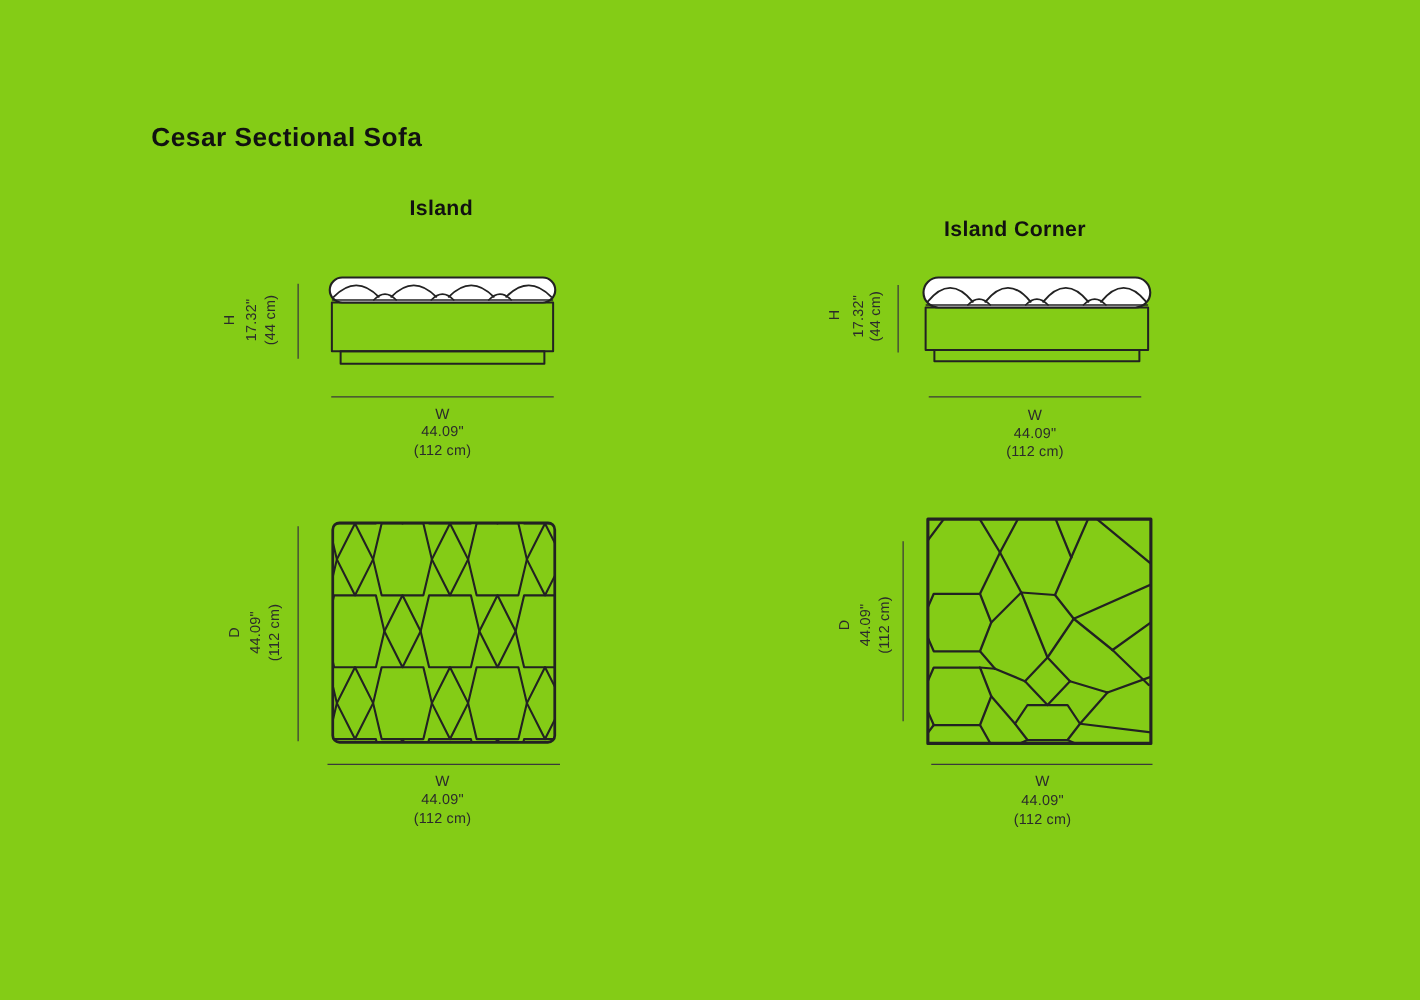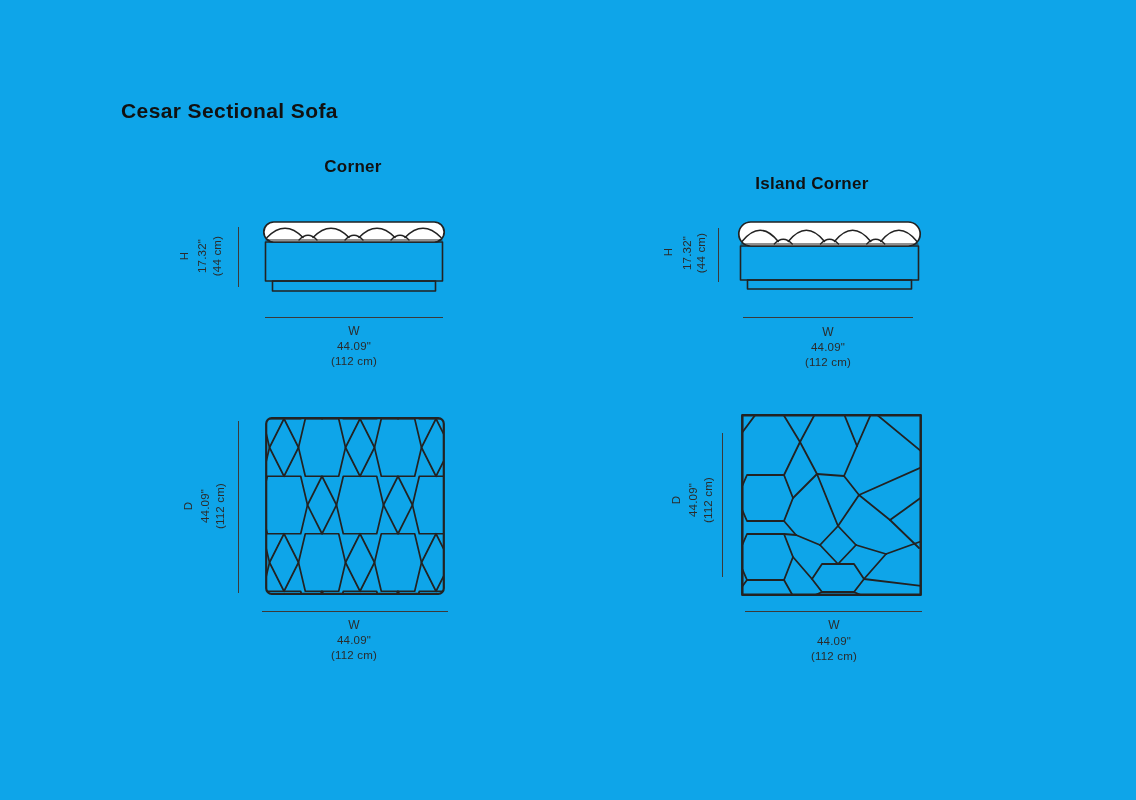--- a/index.html
+++ b/index.html
@@ -1,17 +1,17 @@
 <!DOCTYPE html>
 <html><head>
 <meta charset="utf-8">
 <style>
   html,body{margin:0;padding:0;background:#ffffff;}
   #canvas{
-    position:relative;width:1136px;height:800px;background:#0ea5e9;overflow:hidden;
+    position:relative;width:1136px;height:800px;background:#84cc16;overflow:hidden;
     font-family:"Liberation Sans","DejaVu Sans",sans-serif;color:#222;
   }
   .main-title{
     position:absolute;font-size:21px;font-weight:bold;letter-spacing:.4px;color:#111;
     white-space:nowrap;
   }
   .sec-title{
     position:absolute;font-size:17px;font-weight:bold;letter-spacing:.3px;color:#111;
     text-align:center;white-space:nowrap;
   }
@@ -30,21 +30,21 @@
   svg{position:absolute;overflow:visible;}
 </style>
 </head>
 <body>
 
 <div id="canvas">
 
   <div class="main-title" style="left:121px;top:99px">Cesar Sectional Sofa</div>
 
   <div>
-    <div class="sec-title" style="left:253px;top:157px;width:200px">Corner</div>
+    <div class="sec-title" style="left:253px;top:157px;width:200px">Island</div>
 
     <svg id="elev0" style="left:263px;top:216px" width="182" height="76" viewBox="0 0 182 76">
         <rect x="2.5" y="26" width="177" height="39" stroke="#222" fill="none" stroke-linecap="round" stroke-linejoin="round" stroke-width="1.6"></rect>
         <rect x="9.5" y="65" width="163" height="10" stroke="#222" fill="none" stroke-linecap="round" stroke-linejoin="round" stroke-width="1.6"></rect>
         <rect x="0.8" y="6" width="180.4" height="20" rx="10" fill="#fff" stroke="#222" stroke-width="1.7"></rect>
         <line x1="3" y1="24" x2="179" y2="24" stroke="#222" fill="none" stroke-linecap="round" stroke-linejoin="round" stroke-width="1.2"></line>
         <path d="M 4 21.5 Q 22 3 40 21.5" stroke="#222" fill="none" stroke-linecap="round" stroke-linejoin="round" stroke-width="1.5"></path>
         <path d="M 50 21.5 Q 68 3 86 21.5" stroke="#222" fill="none" stroke-linecap="round" stroke-linejoin="round" stroke-width="1.5"></path>
         <path d="M 96 21.5 Q 114 3 132 21.5" stroke="#222" fill="none" stroke-linecap="round" stroke-linejoin="round" stroke-width="1.5"></path>
         <path d="M 142 21.5 Q 160 3 178 21.5" stroke="#222" fill="none" stroke-linecap="round" stroke-linejoin="round" stroke-width="1.5"></path>

